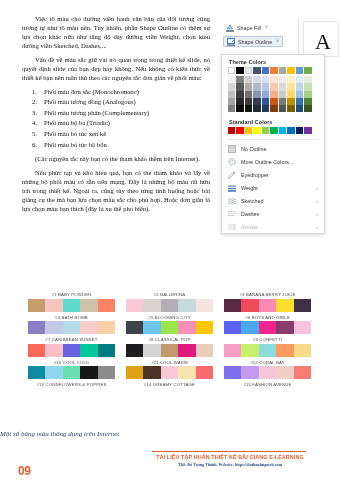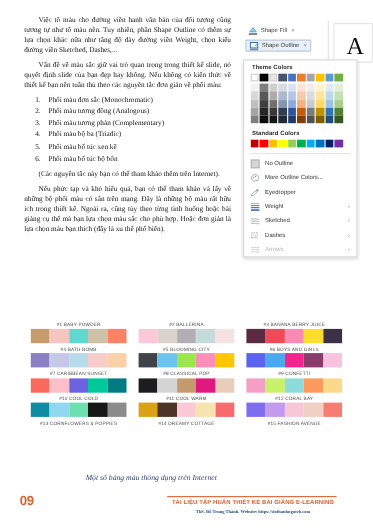--- a/index.html
+++ b/index.html
@@ -64,32 +64,32 @@
   
   .palettes{position:absolute;left:28px;top:290px;width:284px;}
   .prow{display:flex;gap:11px;margin-bottom:1px;}
   .pcard{width:87px;}
   .pcap{font-family:"Liberation Sans", sans-serif;font-size:4.3px;letter-spacing:.15px;
         color:#4a4a4a;text-align:center;padding:2px 0 1.5px 0;white-space:nowrap;}
   .pbar{display:flex;height:13px;width:87px;}
   .pbar i{flex:1;display:block;}
 
   
-  .caption{position:absolute;left:0;top:430px;width:275px;text-align:center;
+  .caption{position:absolute;left:0;top:430px;width:275px;
            font-family:"Liberation Serif", serif;font-style:italic;font-size:7px;
            color:#2a3f6b;}
 
   .footrule{position:absolute;left:152px;top:451px;width:154px;height:1.4px;background:#d8622e;}
   .foot1{position:absolute;left:140px;top:454px;width:180px;text-align:center;
          font-family:"Liberation Sans", sans-serif;font-size:5.4px;font-weight:bold;
          color:#d8622e;letter-spacing:.1px;white-space:nowrap;}
   .foot2{position:absolute;left:140px;top:462px;width:180px;text-align:center;
          font-family:"Liberation Serif", serif;font-size:4.1px;font-weight:bold;
          color:#2a4a86;white-space:nowrap;}
-  .pageno{position:absolute;left:18px;top:448px;font-family:"Liberation Sans", sans-serif;
+  .pageno{position:absolute;left:18px;top:464px;font-family:"Liberation Sans", sans-serif;
           font-size:12px;font-weight:bold;color:#d8622e;letter-spacing:-.3px;}
 </style>
 </head>
 <body>
 
 <div class="page">
 
   <div class="textcol">
     <p class="para">Việc tô màu cho đường viền hanh văn bản của đối tượng cũng tương tự như tô màu nền. Tuy nhiên, phần Shape Outline có thêm sự lựa chọn khác nữa như tăng độ dày đường viền Weight, chọn kiểu đường viền Sketched, Dashes,...</p>
     <p class="para">Vấn đề về màu sắc giữ vai trò quan trọng trong thiết kế slide, nó quyết định slide của bạn đẹp hay không. Nếu không có kiến thức về thiết kế bạn nên tuân thủ theo các nguyên tắc đơn giản về phối màu:</p>

